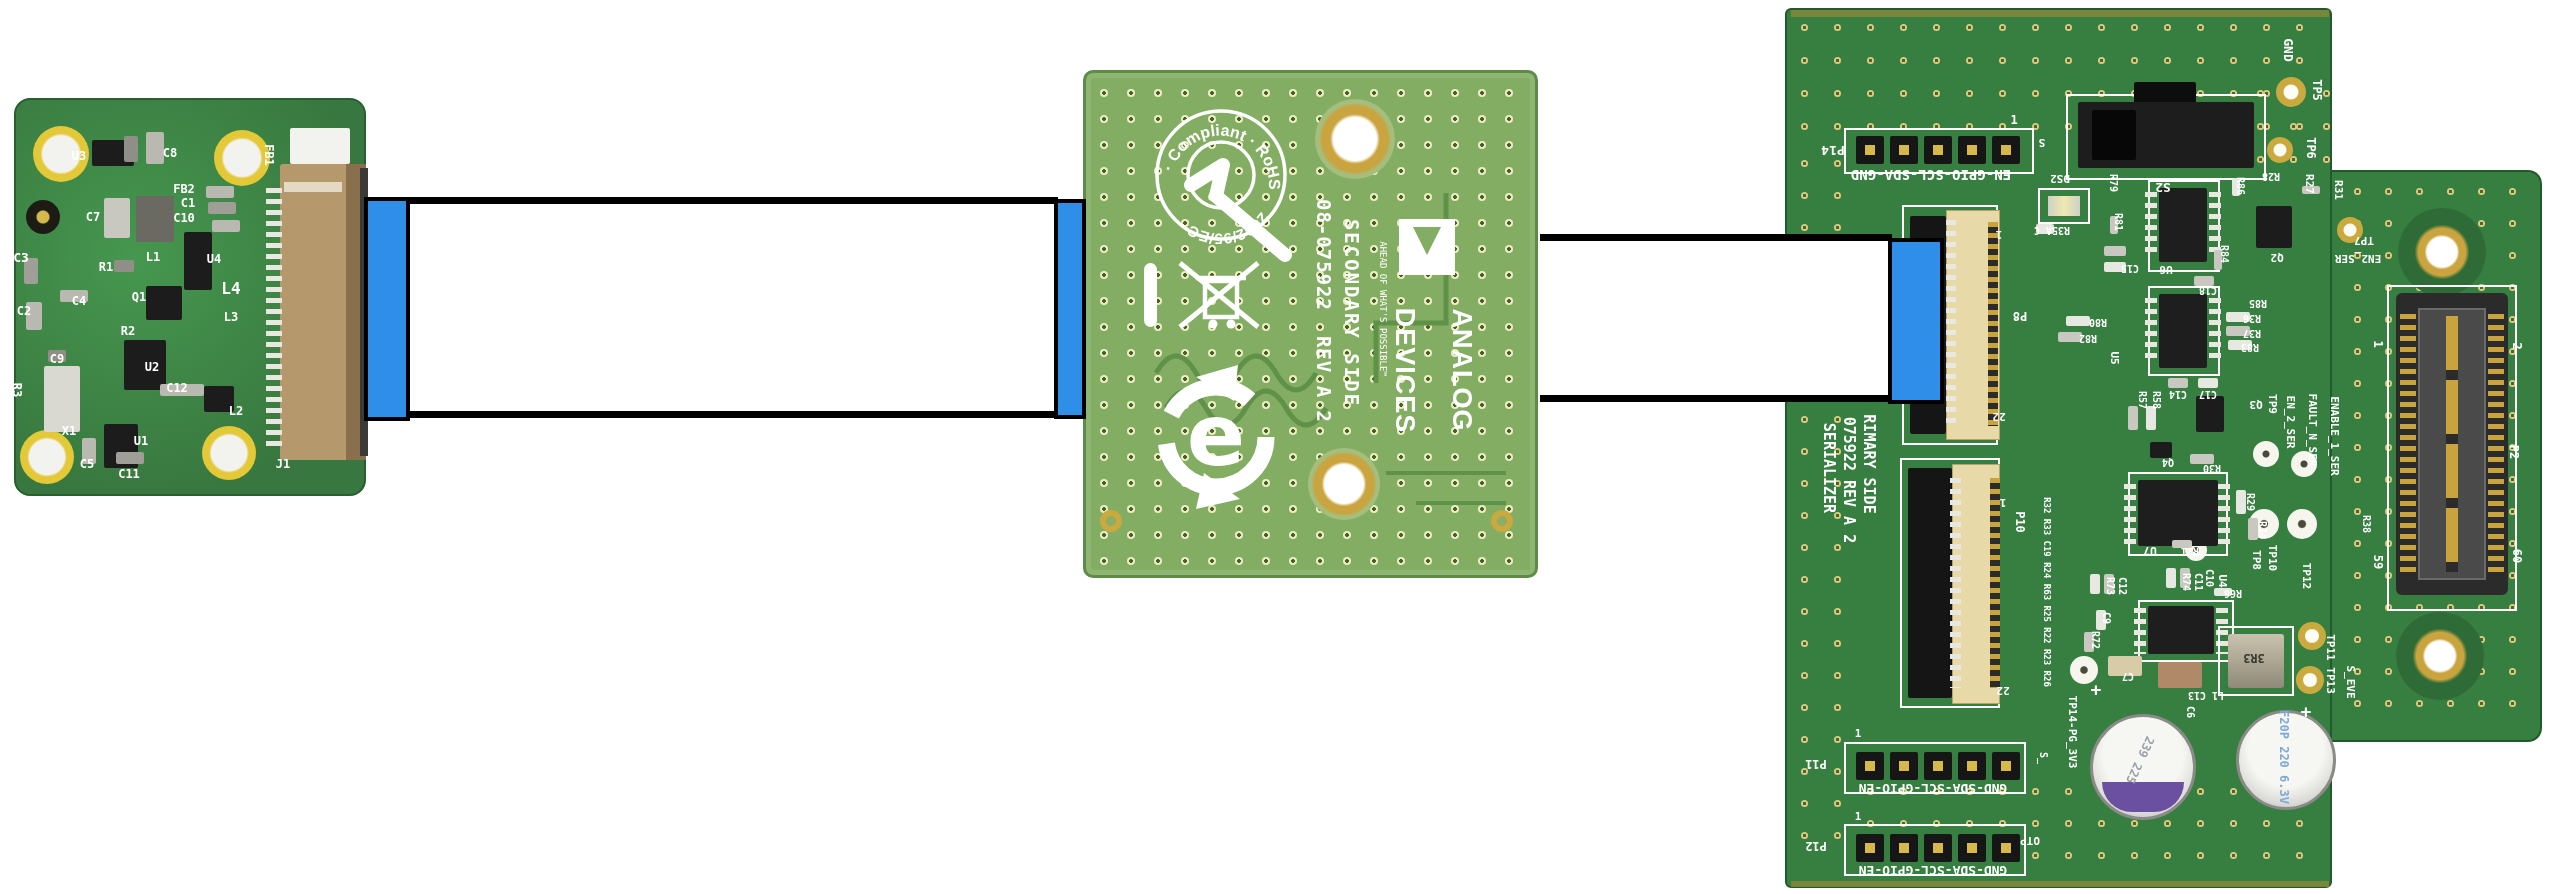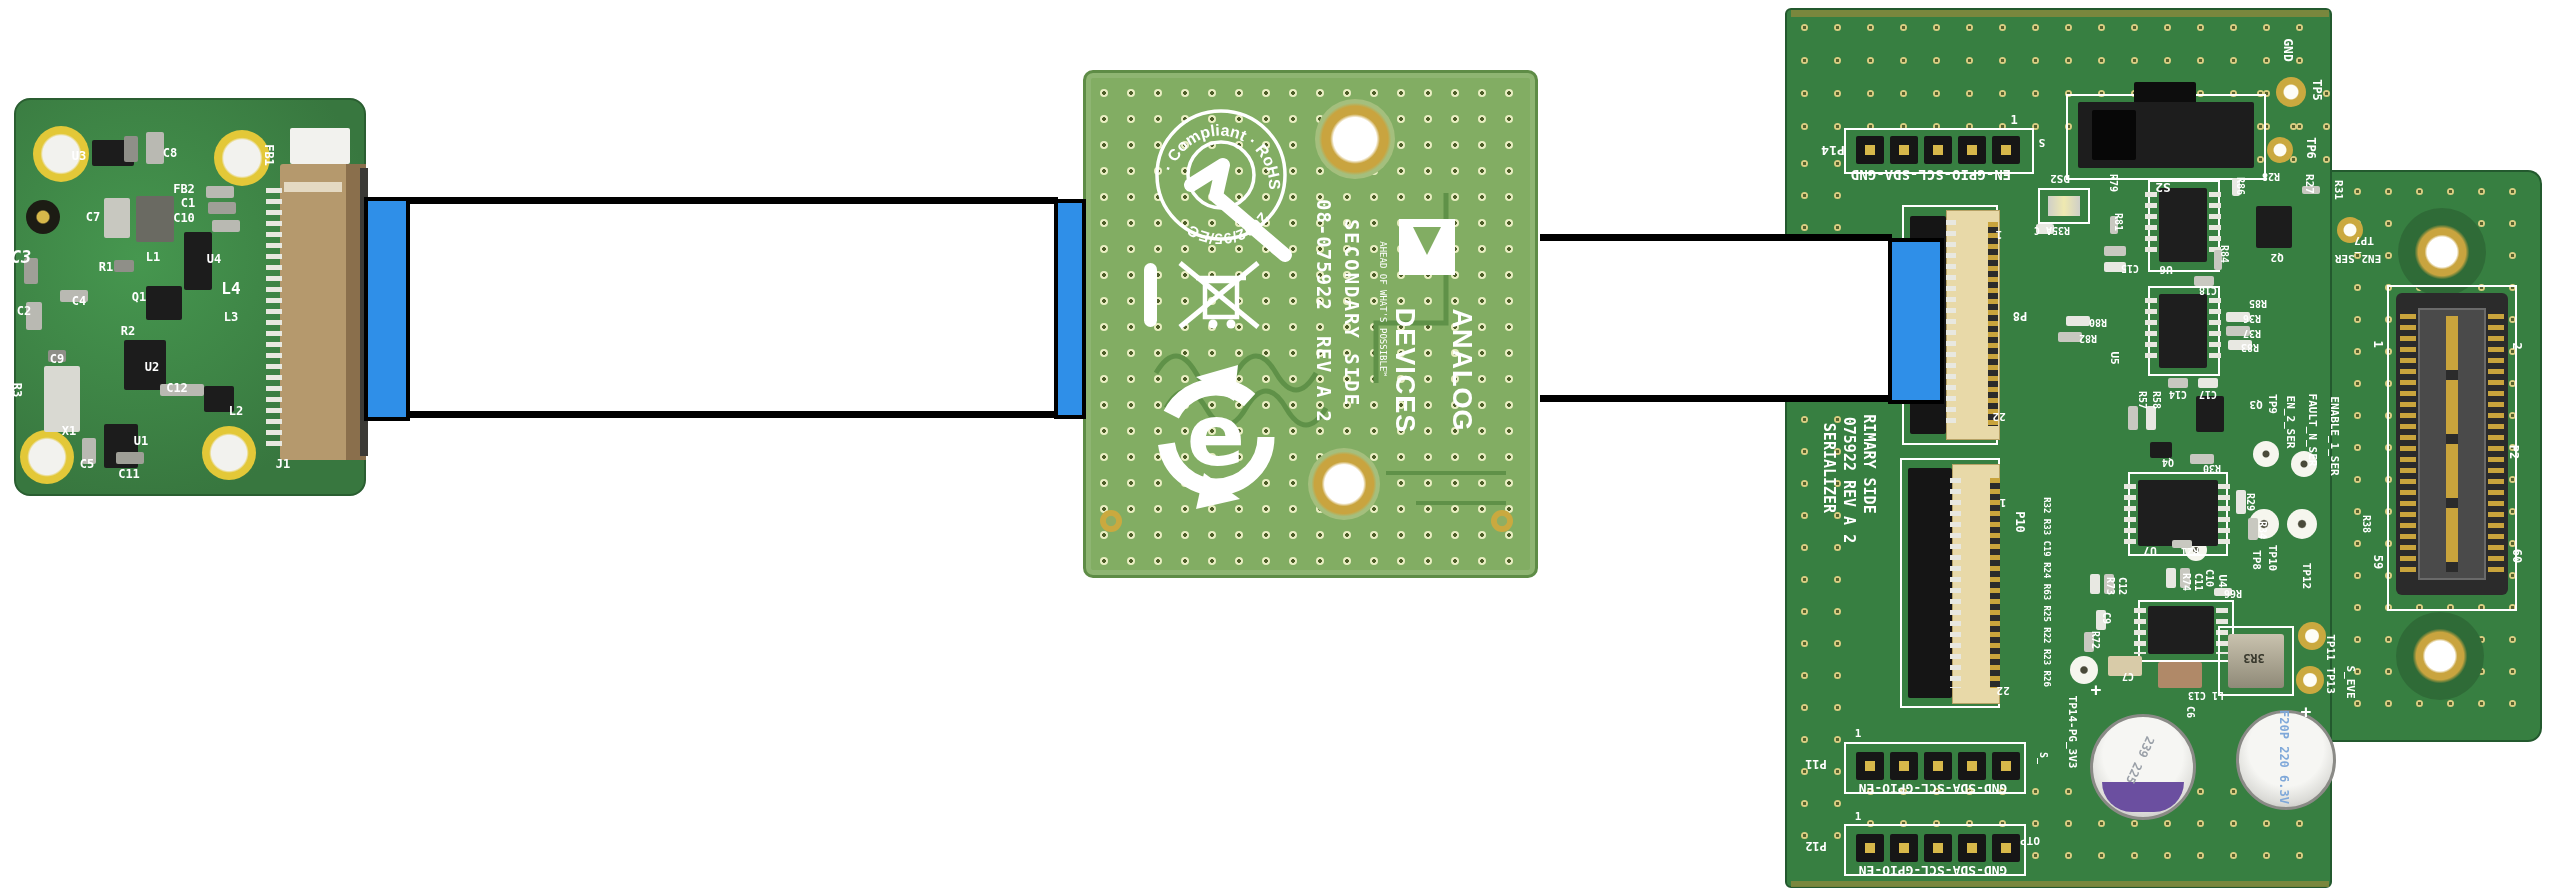--- a/index.html
+++ b/index.html
@@ -847,21 +847,21 @@
       <div class="abs" style="left: 2302px; top: 186px; width: 18px; height: 8px; background: rgb(200, 200, 192); border-radius: 2px;"></div>
     </div>
 
   <div class="abs" style="left:0;top:0;width:2550px;height:894px;">
       <div class="lbl" style="left: 79px; top: 156px; font-size: 12px;">U3</div>
       <div class="lbl" style="left: 170px; top: 153px; font-size: 12px;">C8</div>
       <div class="lbl" style="left: 93px; top: 217px; font-size: 12px;">C7</div>
       <div class="lbl" style="left: 184px; top: 189px; font-size: 12px;">FB2</div>
       <div class="lbl" style="left: 188px; top: 203px; font-size: 12px;">C1</div>
       <div class="lbl" style="left: 184px; top: 218px; font-size: 12px;">C10</div>
-      <div class="lbl" style="left: 21px; top: 257px; font-size: 17px; font-style: italic;">C3</div>
+      <div class="lbl" style="left: 21px; top: 257px; font-size: 13px;">C3</div>
       <div class="lbl" style="left: 106px; top: 267px; font-size: 12px;">R1</div>
       <div class="lbl" style="left: 153px; top: 257px; font-size: 12px;">L1</div>
       <div class="lbl" style="left: 214px; top: 259px; font-size: 12px;">U4</div>
       <div class="lbl" style="left: 79px; top: 301px; font-size: 12px;">C4</div>
       <div class="lbl" style="left: 24px; top: 311px; font-size: 12px;">C2</div>
       <div class="lbl" style="left: 139px; top: 297px; font-size: 12px;">Q1</div>
       <div class="lbl" style="left: 128px; top: 331px; font-size: 12px;">R2</div>
       <div class="lbl" style="left: 57px; top: 359px; font-size: 12px;">C9</div>
       <div class="lbl" style="left: 152px; top: 367px; font-size: 12px;">U2</div>
       <div class="lbl" style="left: 177px; top: 388px; font-size: 12px;">C12</div>

